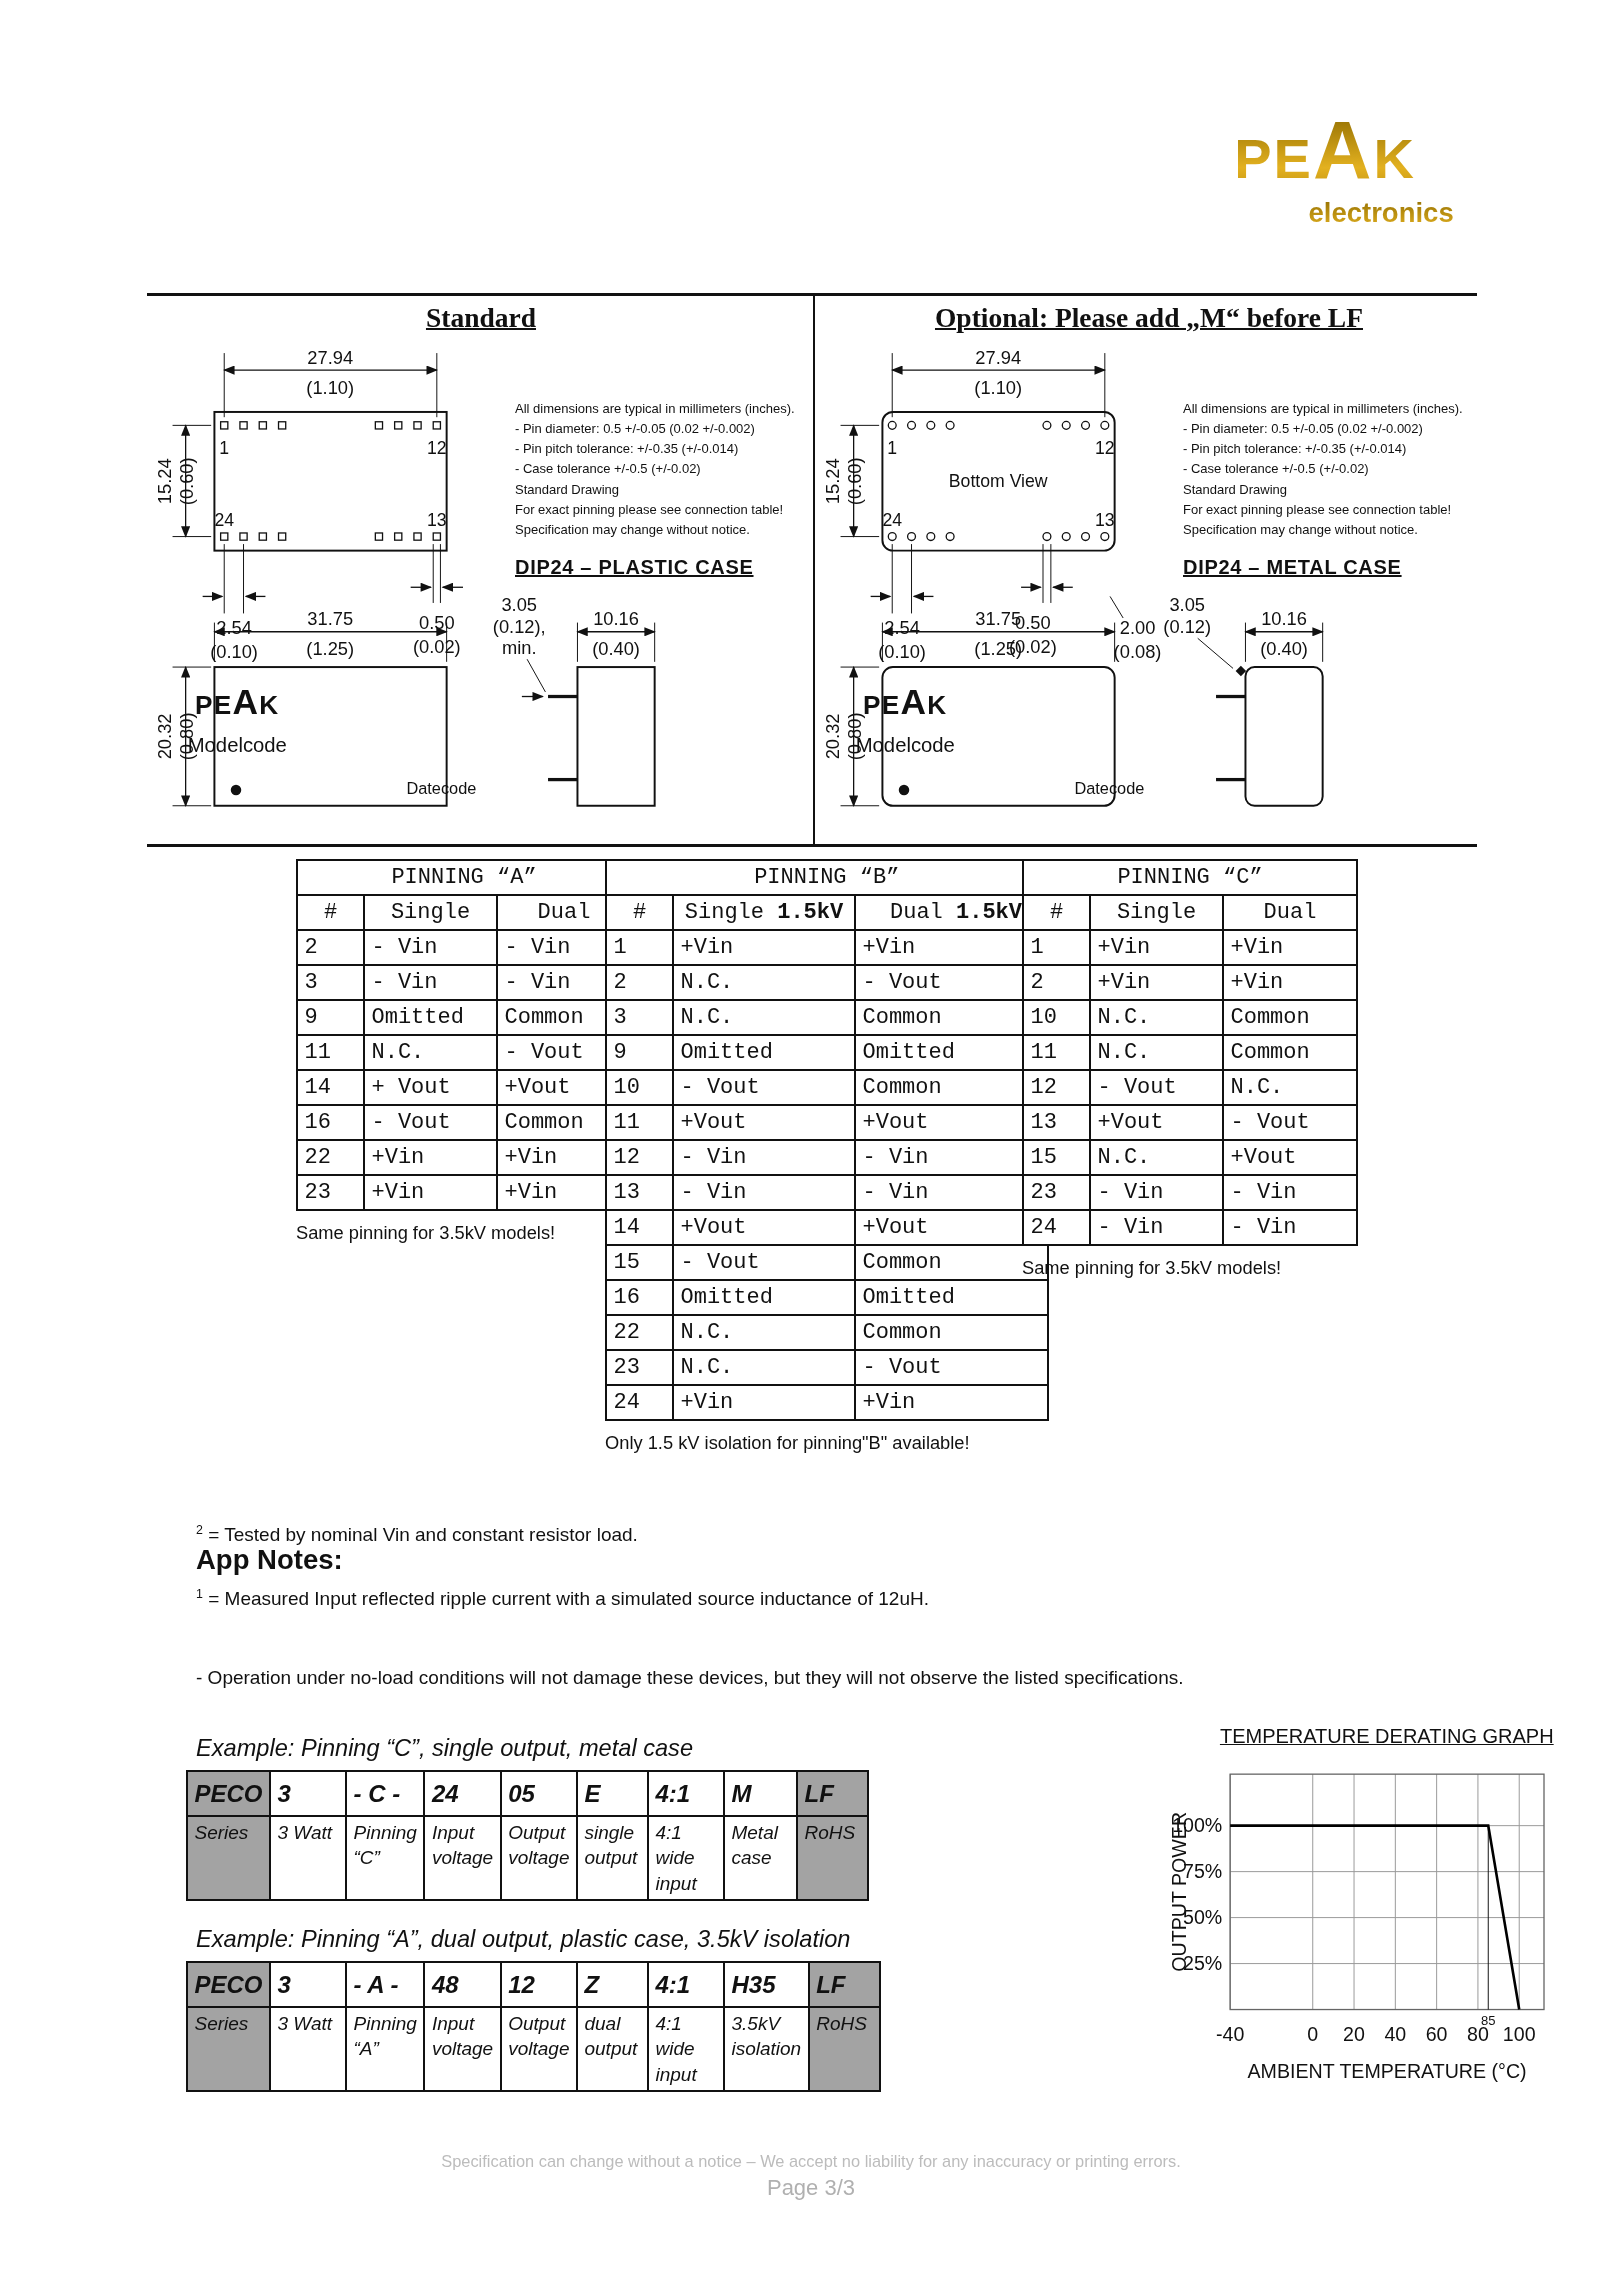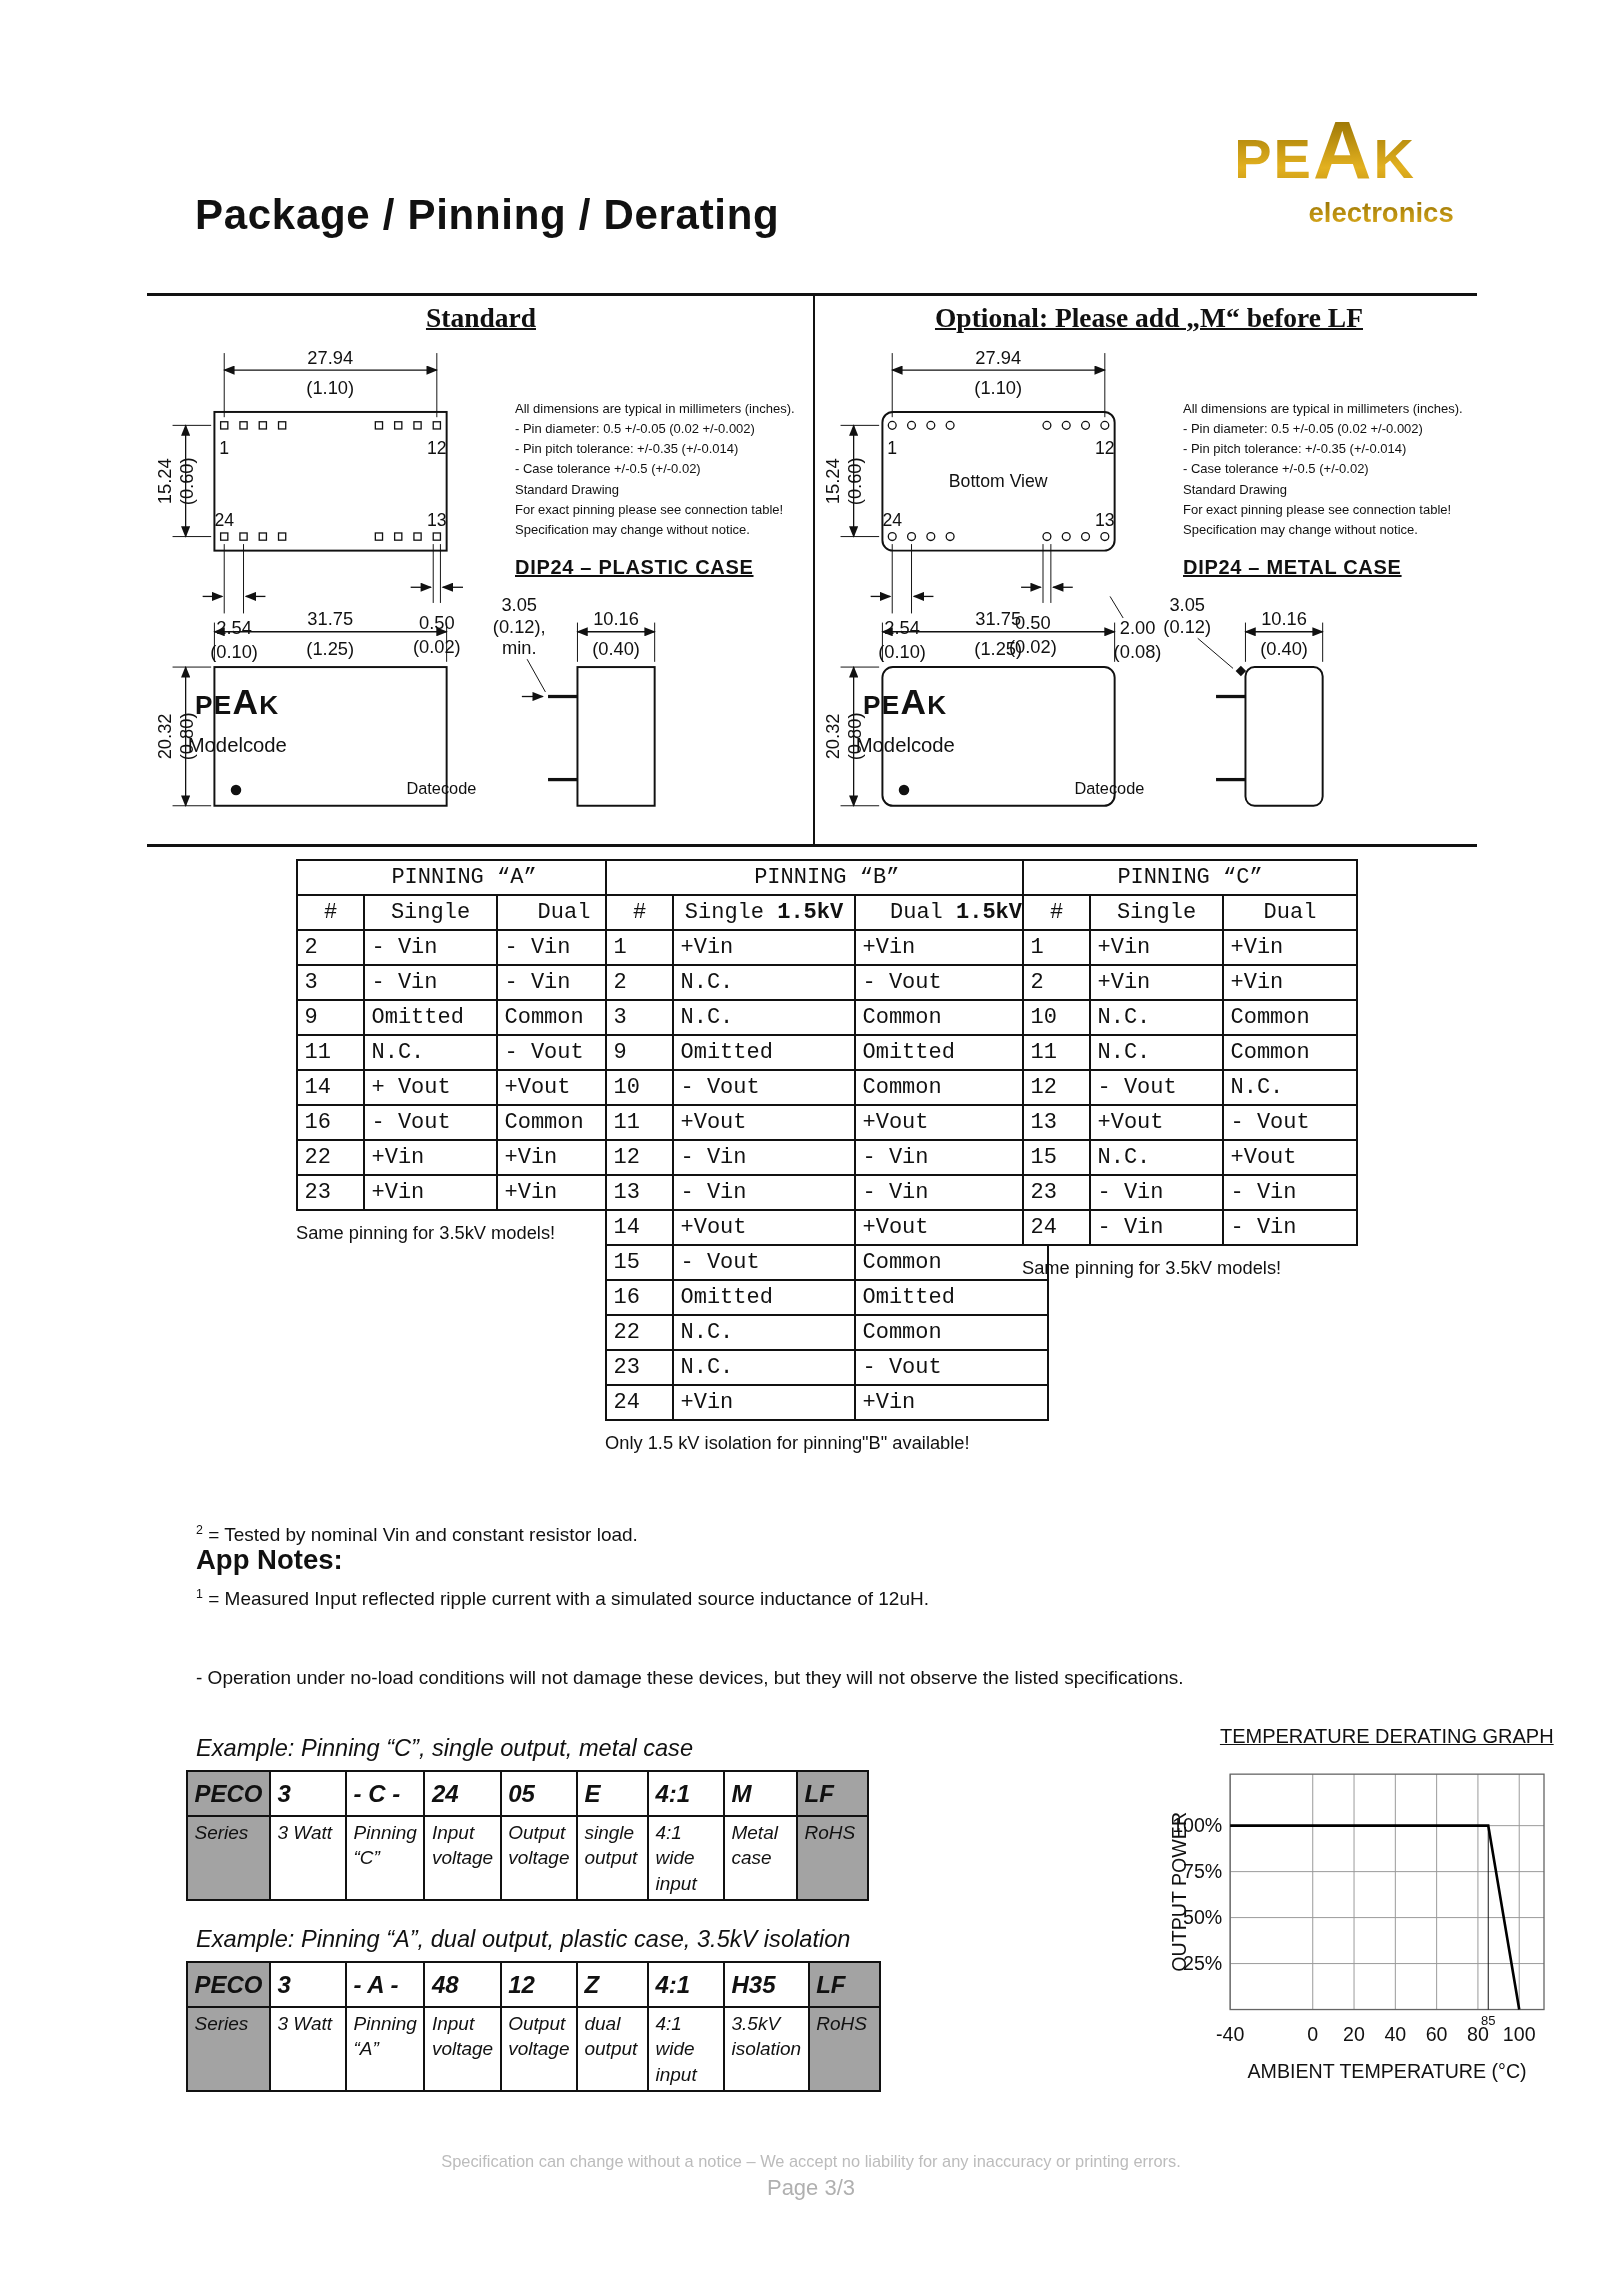--- a/index.html
+++ b/index.html
@@ -57,21 +57,20 @@
   .footer{width:1622px;text-align:center;color:#b0b0b0;}
   .f1{top:2116px;font-size:24px;}
   .f2{top:2152px;font-size:16.4px;color:#bcbcbc;}
   .f3{top:2175px;font-size:22px;}
 </style>
 </head>
 <body>
 
 <div class="page">
 
-  <div class="abs title">Package / Pinning / Derating</div>
 
   <div class="abs logo">
     <div class="logo-word"><span class="lg">PE</span><span class="lg-a">A</span><span class="lg">K</span></div>
     <div class="logo-sub">electronics</div>
   </div>
 
   <div class="abs rule top-rule"></div>
   <div class="abs rule v-rule"></div>
   <div class="abs rule bottom-rule"></div>
 

